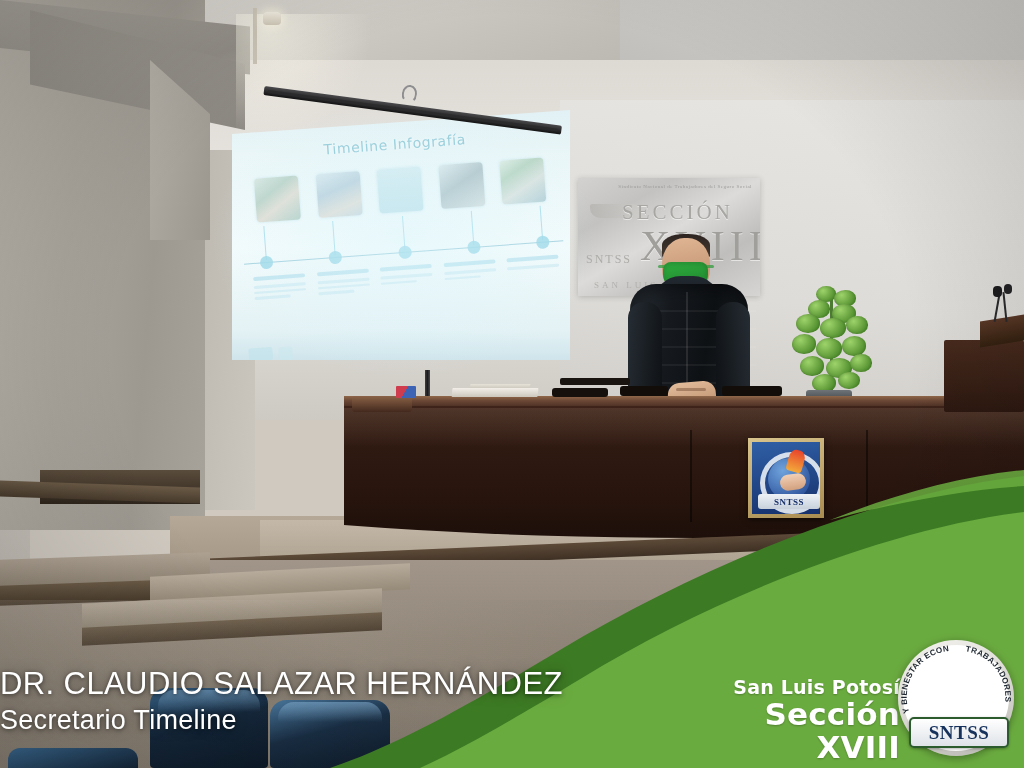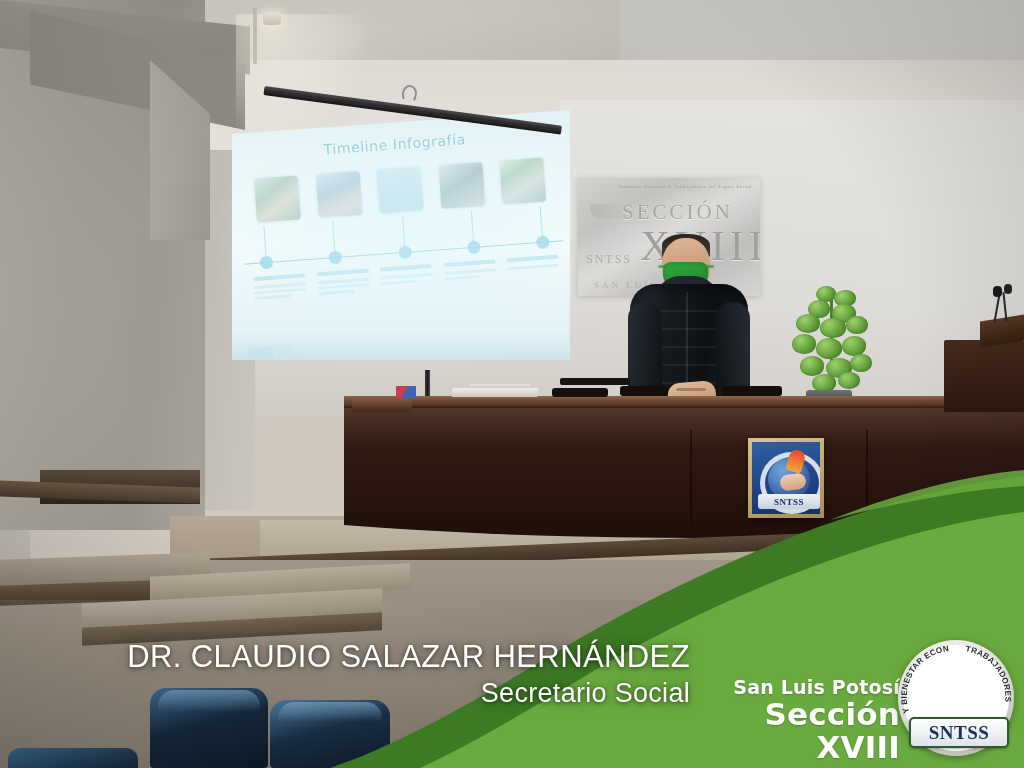--- a/index.html
+++ b/index.html
@@ -357,21 +357,21 @@
   .chair-a{left:150px;top:688px;width:118px;height:80px;
     background:linear-gradient(165deg,#3f6d95 0%,#16293d 45%,#0d1a28 100%);}
   .chair-b{left:270px;top:700px;width:120px;height:68px;
     background:linear-gradient(165deg,#4d7ca3 0%,#1a2f45 45%,#0e1b29 100%);}
   .chair-hl{position:absolute;border-radius:16px 16px 0 0;background:linear-gradient(180deg,rgba(140,185,220,.55),rgba(140,185,220,0));}
 
   
   .swoosh{position:absolute;left:0;top:0;width:1024px;height:768px;pointer-events:none;}
 
   
-  .caption{position:absolute;left:0;top:641px;width:690px;text-align:right;pointer-events:none;}
+  .caption{position:absolute;left:0;top:668px;width:690px;text-align:left;pointer-events:none;}
   .cap-name{
     font-family:"Liberation Sans",sans-serif;
     font-size:31px;font-weight:400;color:#ffffff;letter-spacing:.4px;
     text-shadow:0 1px 4px rgba(0,0,0,.55),0 0 14px rgba(0,0,0,.35);
     line-height:1.05;
   }
   .cap-role{
     font-family:"Liberation Sans",sans-serif;
     font-size:27px;font-weight:400;color:#ffffff;letter-spacing:.3px;margin-top:4px;
     text-shadow:0 1px 4px rgba(0,0,0,.55),0 0 14px rgba(0,0,0,.35);
@@ -655,21 +655,21 @@
 
     <path d="M1024,476 C880,492 700,566 560,650 C470,704 400,744 330,768 L1024,768 Z" fill="#3d7a24"></path>
 
     <path d="M1024,512 C890,528 716,596 582,678 C512,720 460,750 420,768 L1024,768 Z" fill="#6aab3f"></path>
 
     <path d="M1024,470 C960,476 890,496 830,520 C890,504 960,490 1024,486 Z" fill="#6aab3f" opacity="0.85"></path>
   </svg>
 
   <div class="caption">
     <div class="cap-name">DR. CLAUDIO SALAZAR HERNÁNDEZ</div>
-    <div class="cap-role">Secretario Social</div>
+    <div class="cap-role">Secretario Timeline</div>
   </div>
 
   <div class="lockup">
     <div class="lk-slp">San Luis Potosí</div>
     <div class="lk-sec">Sección XVIII</div>
   </div>
 
   <div class="emblem">
     <div class="em-outer"></div>
     <div class="em-ring"></div>

